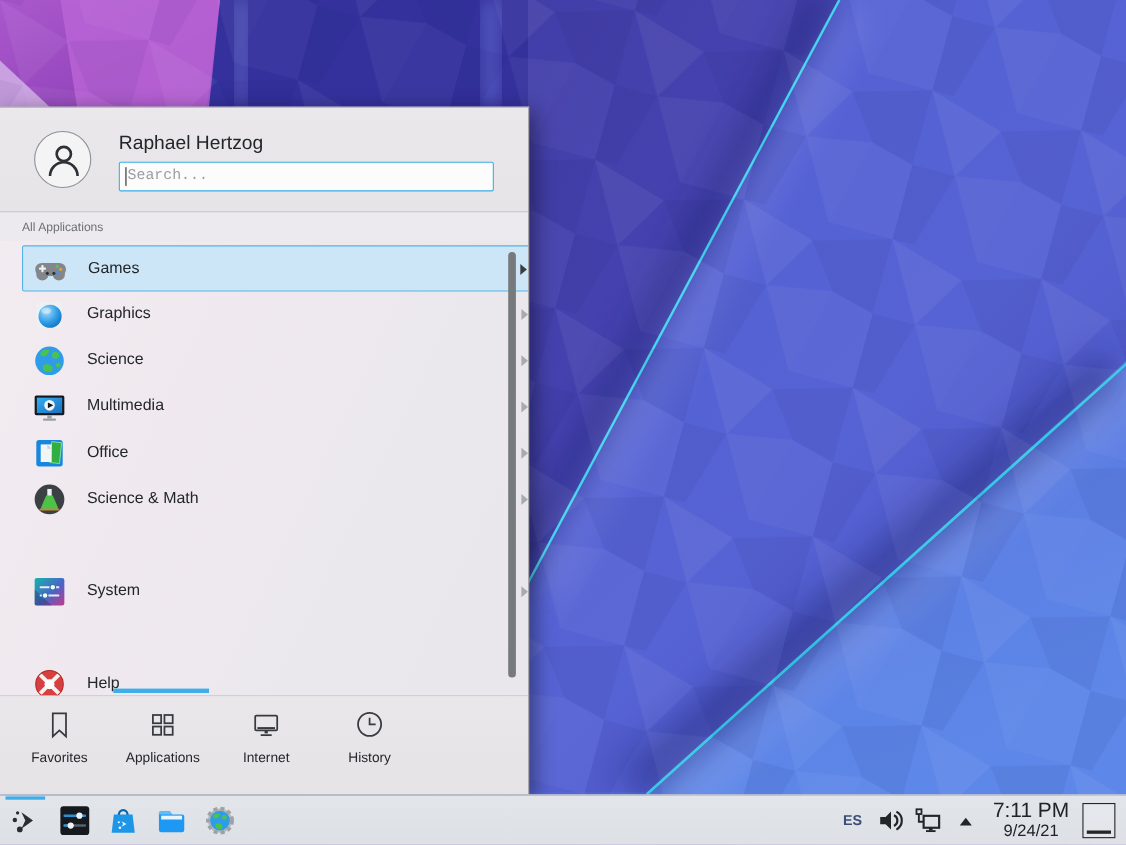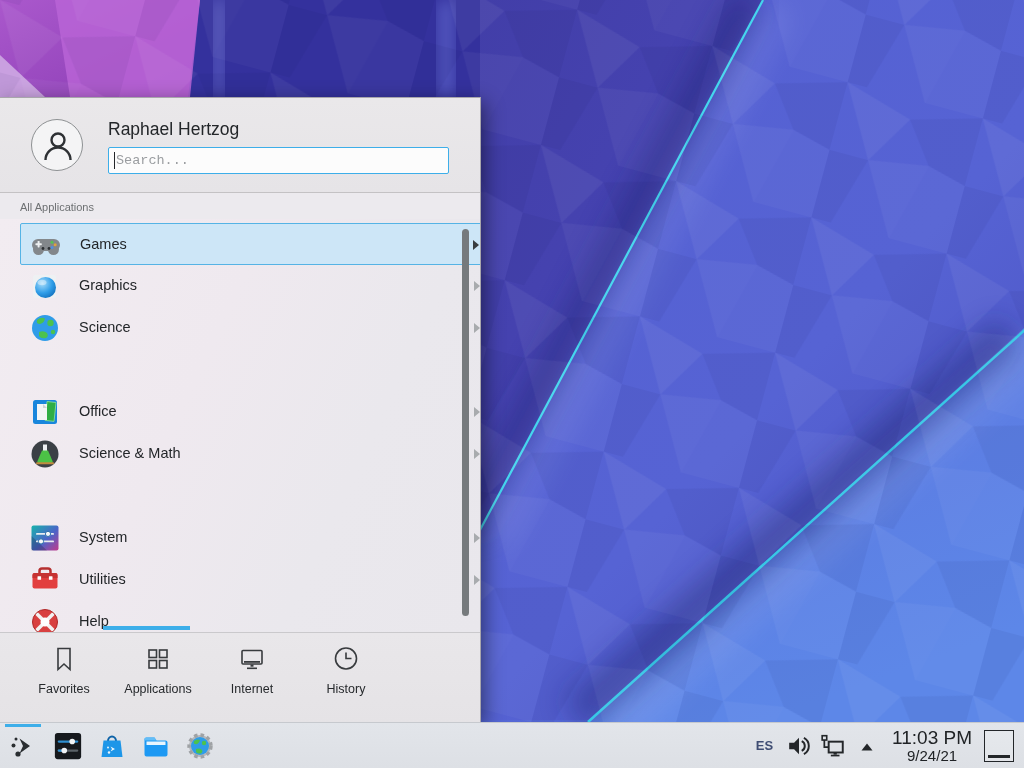--- a/index.html
+++ b/index.html
@@ -40,21 +40,21 @@
     border-left:6px solid #a8abae; border-top:5px solid transparent; border-bottom:5px solid transparent; }
   .row.selected { background:#cde6f7; border:1px solid #55b3e5; border-radius:2px; }
   .row.selected .arrow { border-left-color:#3a3d40; }
 
   .scrollbar { position:absolute; left:462px; top:131px; width:7px; height:387px;
     background:#767a7d; border-radius:3.5px; }
 
   .tab-indicator { position:absolute; left:103px; top:528px; width:87px; height:3.5px; background:#3daee9; }
   .tabbar-sep { position:absolute; left:0; top:534px; width:100%; height:1px; background:rgba(0,0,0,.14); }
   .tabbar { position:absolute; left:0; top:535px; width:100%; height:89px; display:flex;
-    padding:0 17px; background:linear-gradient(180deg,#e9e7ea,#e5e3e6); }
+    padding:0 7px; background:linear-gradient(180deg,#e9e7ea,#e5e3e6); }
   .tab { position:relative; width:94px; height:100%; cursor:pointer; }
   .tab .ticon { position:absolute; left:50%; top:11px; transform:translateX(-50%); }
   .tab .tlabel { position:absolute; left:0; right:0; top:49px; text-align:center;
     font-size:12.5px; color:#26292c; }
 
   
   .taskbar { position:absolute; left:0; top:722px; width:1024px; height:46px;
     background:linear-gradient(180deg,#e2e5ea,#dde0e5); border-top:1px solid #c6c9ce; }
   .task-left { position:absolute; left:0; top:0; height:100%; display:flex; align-items:center; }
   .task-btn { position:relative; width:46px; height:46px; display:flex; align-items:center;
@@ -200,20 +200,40 @@
             <circle cx="21.5" cy="11" r="3.2" fill="#4cc24e"></circle>
             <path d="M10,20 q5,-2 8,1 q2,3 -1,5 q-5,1 -7,-2 z" fill="#4cc24e"></path>
             <circle cx="24" cy="20" r="2.2" fill="#4cc24e"></circle>
             <path d="M4,19 a13,13 0 0 0 24,0 a13,13 0 0 1 -24,0 z" fill="#075a9e" opacity="0.25"></path>
           </svg>
         </span>
         <span class="clabel">Science</span>
         <span class="arrow"></span>
       </div>
 
+      <div class="row" style="top:130px">
+        <span class="cicon">
+          <svg width="32" height="32" viewBox="0 0 32 32">
+            <defs>
+                <linearGradient id="mscr" x1="0" y1="0" x2="1" y2="1">
+              <stop offset="0" stop-color="#35aef0"></stop>
+                  <stop offset="1" stop-color="#1a6fc0"></stop>
+            </linearGradient>
+              </defs>
+            <rect x="2.5" y="5.5" width="27" height="18" rx="1.5" fill="#15181c"></rect>
+            <rect x="4.5" y="7.5" width="23" height="14" fill="url(#mscr)"></rect>
+            <circle cx="16" cy="14.5" r="4.8" fill="#f2f5f7"></circle>
+            <polygon points="14.5,11.8 19.5,14.5 14.5,17.2" fill="#15181c"></polygon>
+            <rect x="14" y="23.5" width="4" height="3" fill="#9aa0a4"></rect>
+            <rect x="10" y="26.5" width="12" height="2" rx="1" fill="#9aa0a4"></rect>
+          </svg>
+        </span>
+        <span class="clabel">Multimedia</span>
+        <span class="arrow"></span>
+      </div>
 
       <div class="row" style="top:172px">
         <span class="cicon">
           <svg width="32" height="32" viewBox="0 0 32 32">
             <rect x="4" y="4" width="24" height="24" rx="2.5" fill="#1886dc"></rect>
             <g transform="rotate(6 22 16)">
               <rect x="17" y="6" width="9" height="19" fill="#2fae44"></rect>
               <rect x="17" y="6" width="9" height="19" fill="none" stroke="#8ee29a" stroke-width="0.8"></rect>
             </g>
             <rect x="8" y="8" width="10" height="16" fill="#f2f5f6"></rect>
@@ -253,33 +273,20 @@
             <rect x="7" y="11" width="18" height="1.8" rx="0.9" fill="#e8ecef"></rect>
             <circle cx="19" cy="11.9" r="2.6" fill="#f4f7f9" stroke="#2b6ea8" stroke-width="1"></circle>
             <rect x="7" y="18.5" width="18" height="1.8" rx="0.9" fill="#e8ecef"></rect>
             <circle cx="12" cy="19.4" r="2.6" fill="#f4f7f9" stroke="#2b6ea8" stroke-width="1"></circle>
           </svg>
         </span>
         <span class="clabel">System</span>
         <span class="arrow"></span>
       </div>
 
-      <div class="row" style="top:340px">
-        <span class="cicon">
-          <svg width="32" height="32" viewBox="0 0 32 32">
-            <rect x="10.5" y="4.5" width="11" height="8" rx="2.5" fill="none" stroke="#b52f2f" stroke-width="2.5"></rect>
-            <rect x="3.5" y="9" width="25" height="15.5" rx="2" fill="#e23e3e"></rect>
-            <path d="M3.5,14 h25 v-3 a2,2 0 0 0 -2,-2 h-21 a2,2 0 0 0 -2,2 z" fill="#c63232"></path>
-            <rect x="8.5" y="12.2" width="3.6" height="3.6" rx="0.5" fill="#ffffff"></rect>
-            <rect x="19.9" y="12.2" width="3.6" height="3.6" rx="0.5" fill="#ffffff"></rect>
-          </svg>
-        </span>
-        <span class="clabel">Utilities</span>
-        <span class="arrow"></span>
-      </div>
 
       <div class="row" style="top:382px">
         <span class="cicon">
           <svg width="32" height="32" viewBox="0 0 32 32">
             <circle cx="16" cy="16" r="12.5" fill="#d84040"></circle>
             <g stroke="#f2f2f2" stroke-width="3.5">
               <line x1="6" y1="6" x2="26" y2="26"></line>
                 <line x1="26" y1="6" x2="6" y2="26"></line>
             </g>
             <circle cx="16" cy="16" r="4.5" fill="#ffffff"></circle>
@@ -402,21 +409,21 @@
           <path d="M8,13 H4 V6.5" stroke="#232629" stroke-width="1.6" fill="none"></path>
           <rect x="2" y="2.5" width="4.2" height="4" fill="none" stroke="#232629" stroke-width="1.5"></rect>
         </svg>
       </span>
       <span class="tray-icon">
         <svg width="18" height="18" viewBox="0 0 18 18">
           <polygon points="3.5,13.5 9,6.5 14.5,13.5" fill="#232629"></polygon>
         </svg>
       </span>
       <div class="clock">
-        <div class="time">11:03 PM</div>
+        <div class="time">7:11 PM</div>
         <div class="date">9/24/21</div>
       </div>
       <div class="show-desktop">
         <div class="bar"></div>
       </div>
     </div>
   </div>
 
 </div>
 

